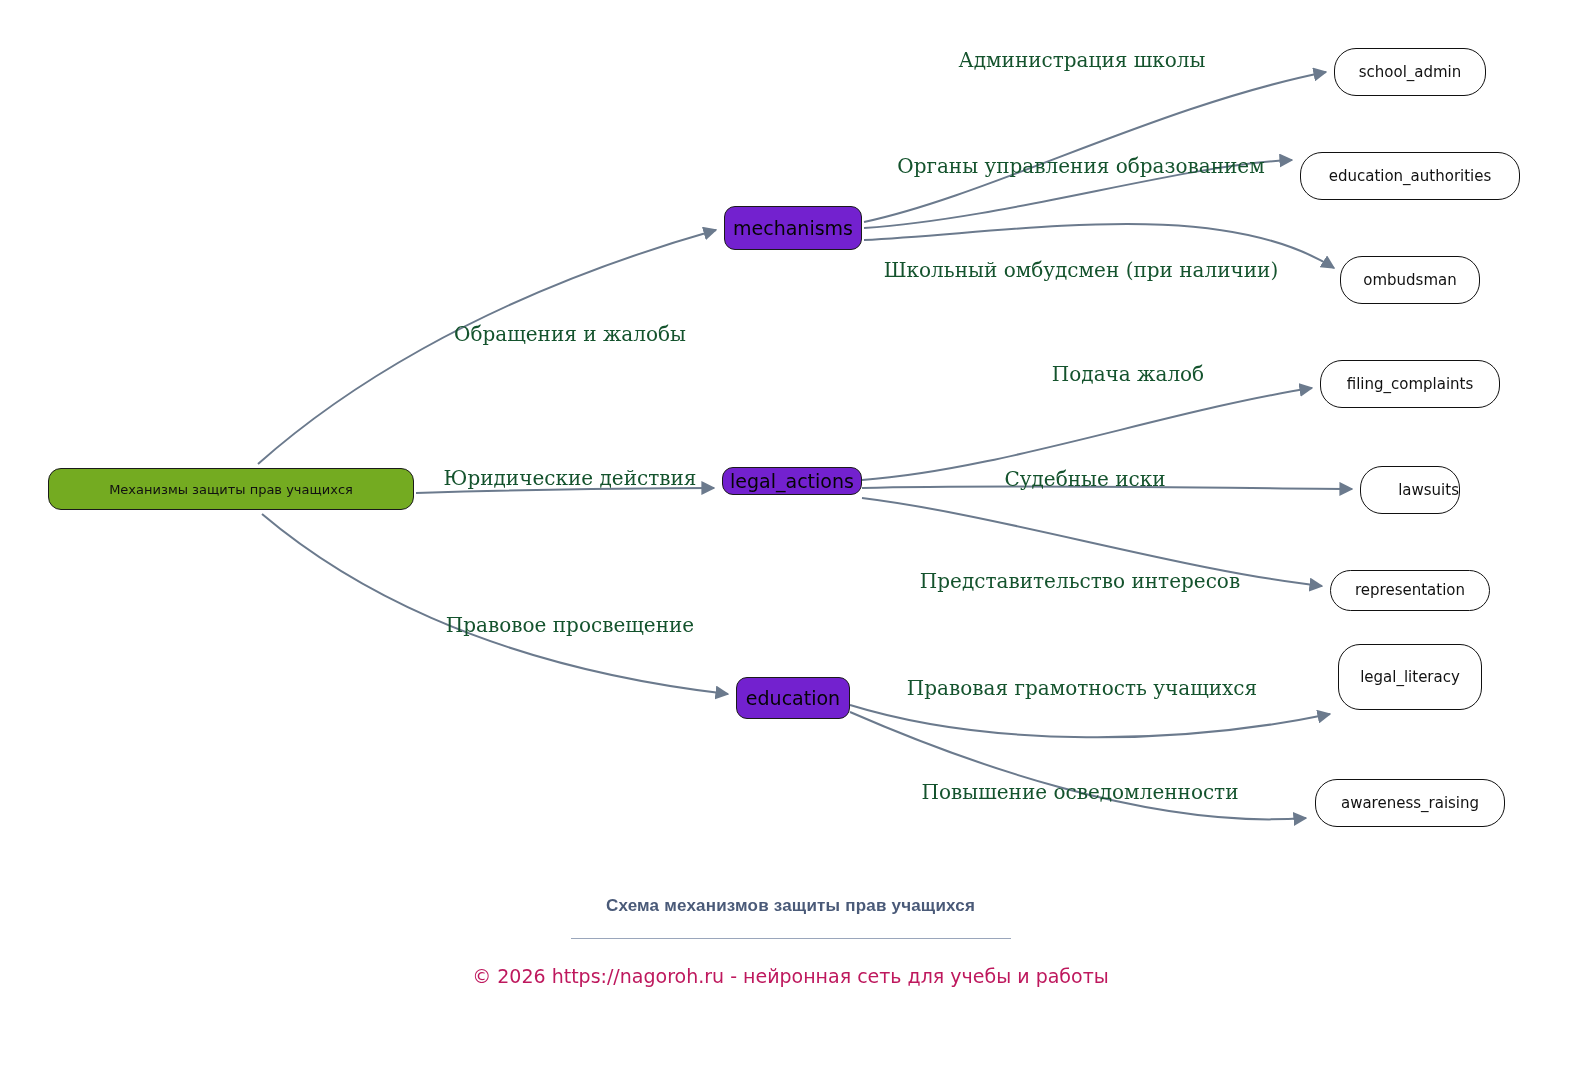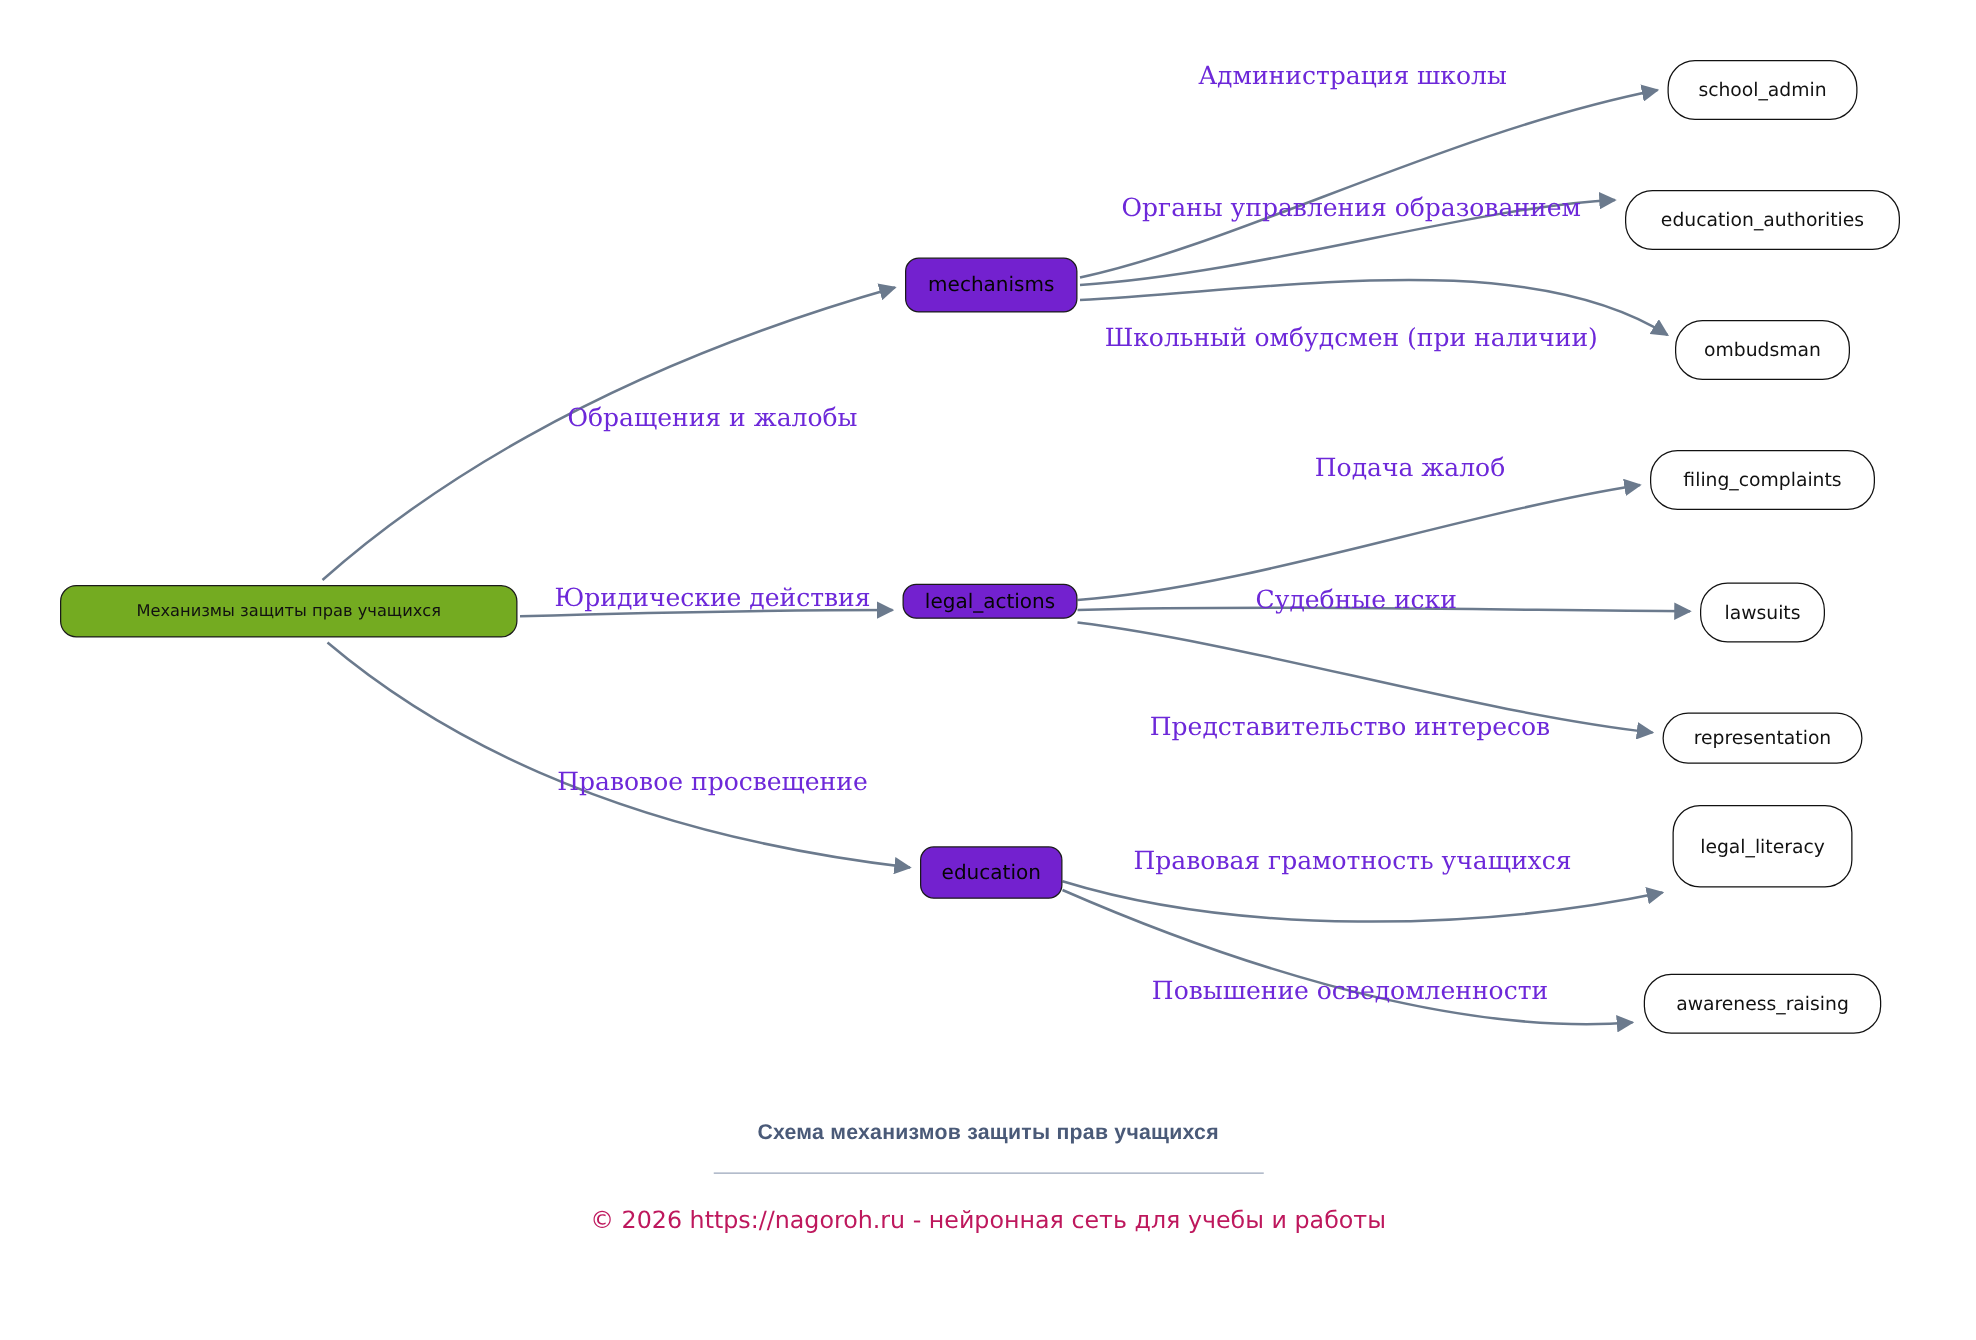--- a/index.html
+++ b/index.html
@@ -44,40 +44,40 @@
     font-size: 13px;
     font-family: "DejaVu Sans", sans-serif;
     padding: 16px 14px;
   }
 
   .node-branch {
     background: #7321cf;
     border: 1.6px solid #1a1a1a;
     border-radius: 11px;
     color: #050505;
-    font-size: 16px;
+    font-size: 19px;
     font-family: "DejaVu Sans", sans-serif;
   }
 
   .node-leaf {
     background: #ffffff;
     border: 1.8px solid #111111;
     border-radius: 22px;
     color: #111111;
     font-size: 15px;
     font-family: "DejaVu Sans", sans-serif;
   }
 
   
   .edge-label {
     position: absolute;
     white-space: nowrap;
     font-family: "DejaVu Serif", "Liberation Serif", serif;
     font-size: 20px;
-    color: #6d28d9;
+    color: #14532d;
     line-height: 1;
     transform: translate(-50%, -50%);
   }
 
   
   #footer-block {
     position: absolute;
     left: 0;
     top: 896px;
     width: 1581px;
@@ -148,21 +148,21 @@
       </div>
       <div class="node node-leaf" style="left: 1300px; top: 152px; width: 220px; height: 48px;">
         <span>education_authorities</span>
       </div>
       <div class="node node-leaf" style="left: 1340px; top: 256px; width: 140px; height: 48px;">
         <span>ombudsman</span>
       </div>
       <div class="node node-leaf" style="left: 1320px; top: 360px; width: 180px; height: 48px;">
         <span>filing_complaints</span>
       </div>
-      <div class="node node-leaf" style="left: 1360px; top: 466px; width: 100px; height: 48px;">
+      <div class="node node-leaf" style="left: 1360px; top: 466px; width: 100px; height: 48px; justify-content: flex-end;">
         <span>lawsuits</span>
       </div>
       <div class="node node-leaf" style="left: 1330px; top: 570px; width: 160px; height: 41px;">
         <span>representation</span>
       </div>
       <div class="node node-leaf" style="left: 1338px; top: 644px; width: 144px; height: 66px;">
         <span>legal_literacy</span>
       </div>
       <div class="node node-leaf" style="left: 1315px; top: 779px; width: 190px; height: 48px;">
         <span>awareness_raising</span>

